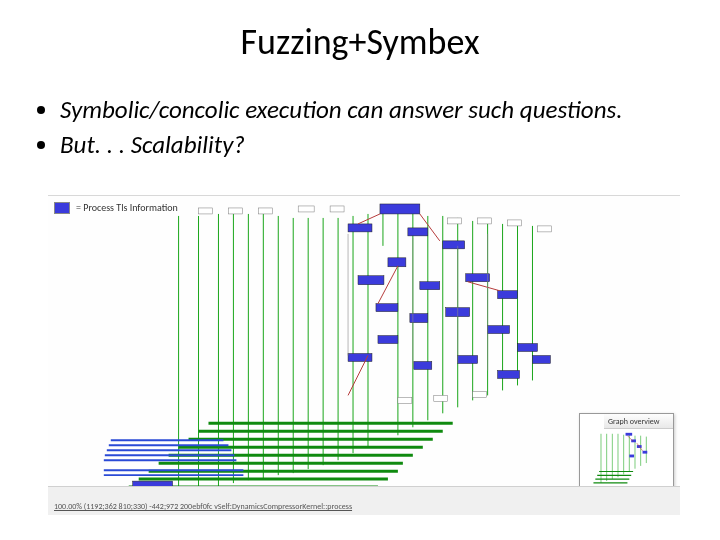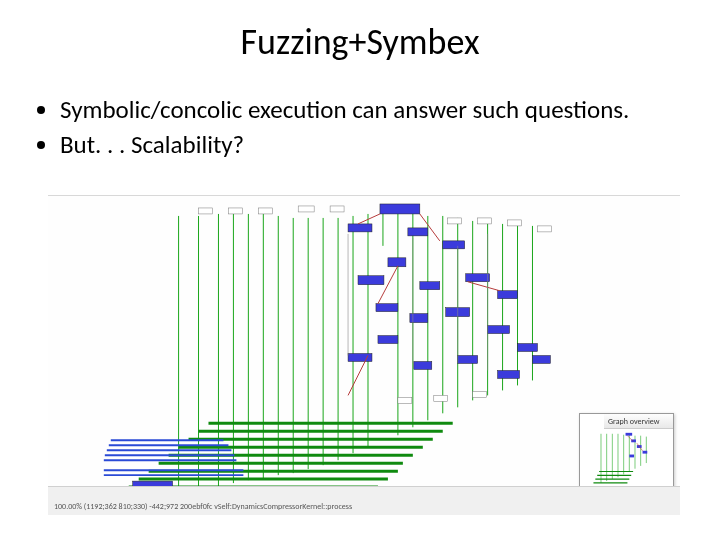--- a/index.html
+++ b/index.html
@@ -17,20 +17,21 @@
     font-size: 36px;
     font-weight: 400;
     margin-top: 20px;
     margin-bottom: 30px;
   }
   .bullets {
     margin-left: 32px;
     margin-right: 30px;
     font-size: 25px;
     line-height: 1.25;
+    font-style: italic;
   }
   .bullets li {
     list-style: disc;
     margin-left: 28px;
     margin-bottom: 4px;
   }
   .graph-area {
     position: absolute;
     left: 48px;
     top: 195px;
@@ -61,20 +62,21 @@
     bottom: 0;
     width: 100%;
     height: 15px;
     background: #f0f0f0;
     border-top: 1px solid #d0d0d0;
     font-size: 8px;
     color: #555;
     padding: 14px 6px;
     white-space: nowrap;
     overflow: hidden;
+    text-decoration: underline;
   }
   .overview-panel {
     position: absolute;
     right: 6px;
     bottom: 22px;
     width: 95px;
     height: 80px;
     background: #fff;
     border: 1px solid #999;
     box-shadow: 1px 1px 3px rgba(0,0,0,0.2);
@@ -107,20 +109,24 @@
 
 <h1 class="title">Fuzzing+Symbex</h1>
 
 <ul class="bullets">
   <li>Symbolic/concolic execution can answer such questions.</li>
   <li>But. . . Scalability?</li>
 </ul>
 
 <div class="graph-area">
 
+  <div class="legend-box">
+    <span class="legend-swatch"></span>
+    <span>= Process Tls Information</span>
+  </div>
 
   <svg class="cfg-svg" viewBox="0 0 632 320">
 
     <g stroke="#19a619" stroke-width="1" fill="none">
       <line x1="130" y1="20" x2="130" y2="300"></line>
       <line x1="150" y1="20" x2="150" y2="295"></line>
       <line x1="170" y1="18" x2="170" y2="292"></line>
       <line x1="185" y1="18" x2="185" y2="288"></line>
       <line x1="200" y1="18" x2="200" y2="285"></line>
       <line x1="215" y1="18" x2="215" y2="283"></line>

